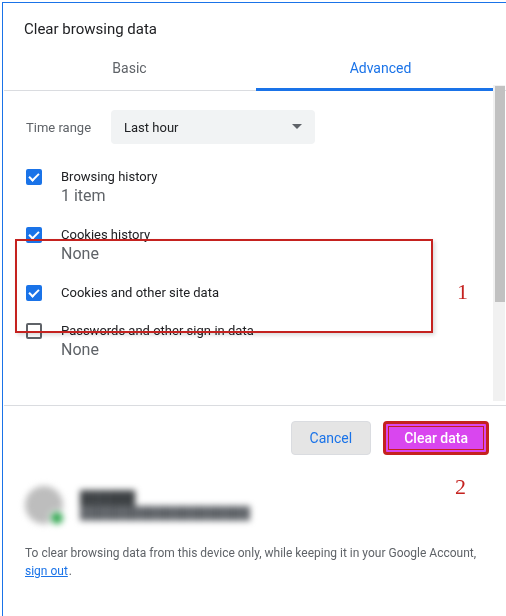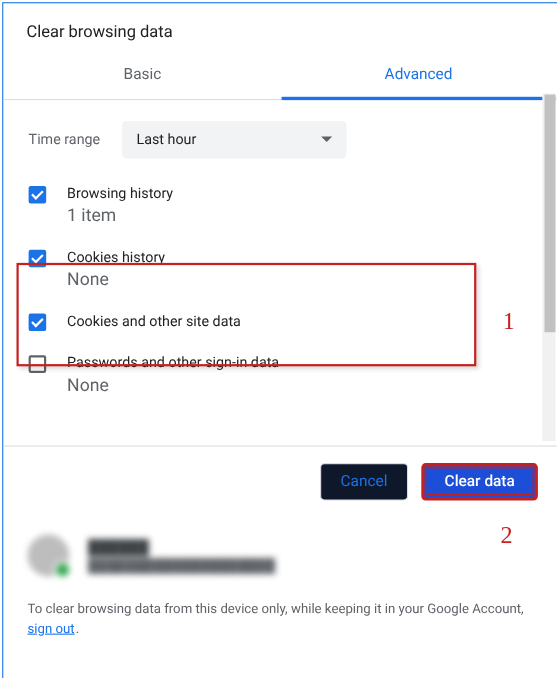--- a/index.html
+++ b/index.html
@@ -16,22 +16,22 @@
 .checkbox { width: 16px; height: 16px; border: 2px solid #5f6368; border-radius: 2px; flex-shrink: 0; margin-top: 2px; cursor: pointer; position: relative; }
 .checkbox.checked { background: #1a73e8; border-color: #1a73e8; }
 .checkbox.checked::after { content: ""; position: absolute; left: 3px; top: 0; width: 4px; height: 8px; border: solid #fff; border-width: 0 2px 2px 0; transform: rotate(45deg); }
 .item-text { flex: 1; }
 .item-label { font-size: 13px; color: #202124; margin-bottom: 2px; }
 .item-sub { font-size: 16px; color: #5f6368; }
 .highlight-box { position: absolute; border: 2px solid #c5221f; left: 10px; top: 146px; width: 418px; height: 94px; pointer-events: none; box-shadow: 2px 2px 4px rgba(0,0,0,0.15); }
 .annotation { position: absolute; color: #c5221f; font-size: 22px; font-family: serif; }
 .footer { border-top: 1px solid #dadce0; padding: 14px 16px; display: flex; justify-content: flex-end; gap: 10px; }
 .btn { height: 34px; padding: 0 18px; border-radius: 4px; font-size: 14px; cursor: pointer; display: flex; align-items: center; }
-.btn-cancel { background: #0f172a; border: 1px solid #dadce0; color: #1a73e8; }
-.btn-clear { background: #1d4ed8; border: 3px solid #c5221f; color: #fff; font-weight: 500; outline: 1px solid #c5221f; outline-offset: -6px; }
+.btn-cancel { background: #e5e5e5; border: 1px solid #dadce0; color: #1a73e8; }
+.btn-clear { background: #d946ef; border: 3px solid #c5221f; color: #fff; font-weight: 500; outline: 1px solid #c5221f; outline-offset: -6px; }
 .account { padding: 14px 20px; display: flex; align-items: center; gap: 14px; }
 .avatar { width: 38px; height: 38px; border-radius: 50%; background: #bdbdbd; filter: blur(3px); position: relative; }
 .avatar::after { content: ""; position: absolute; right: -2px; bottom: -2px; width: 12px; height: 12px; background: #34a853; border-radius: 50%; border: 2px solid #fff; }
 .account-text { filter: blur(3px); }
 .account-name { font-size: 13px; color: #3c4043; }
 .account-email { font-size: 12px; color: #5f6368; }
 .disclaimer { padding: 4px 20px 20px; font-size: 12px; color: #5f6368; line-height: 1.5; }
 .disclaimer a { color: #1a73e8; text-decoration: underline; cursor: pointer; }
 .scrollbar { position: absolute; right: 1px; top: 81px; width: 12px; height: 316px; background: #f1f1f1; }
 .thumb { position: absolute; left: 1px; top: 0; width: 10px; height: 216px; background: #c1c1c1; }

